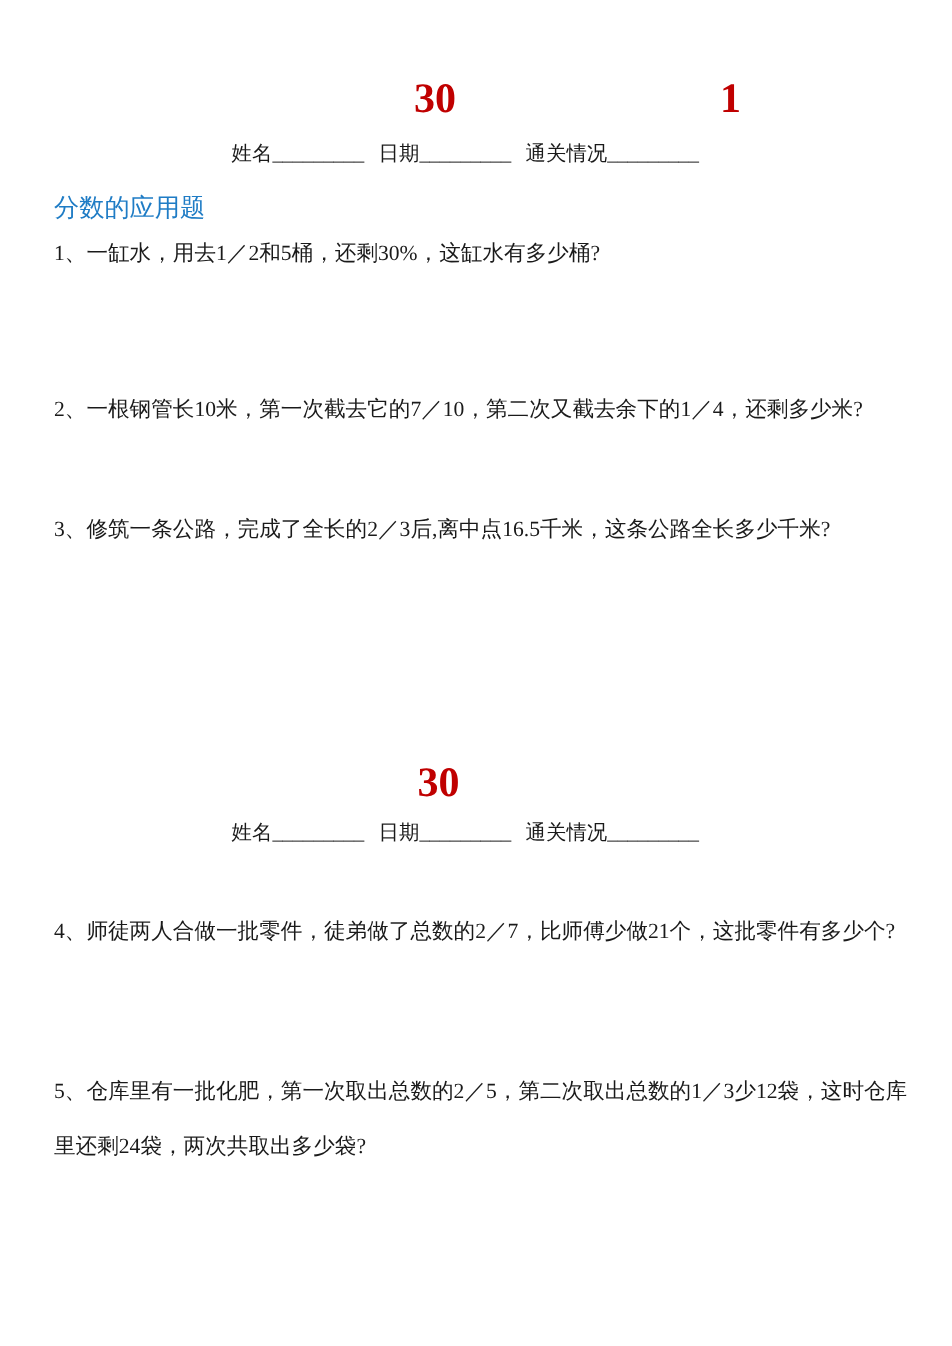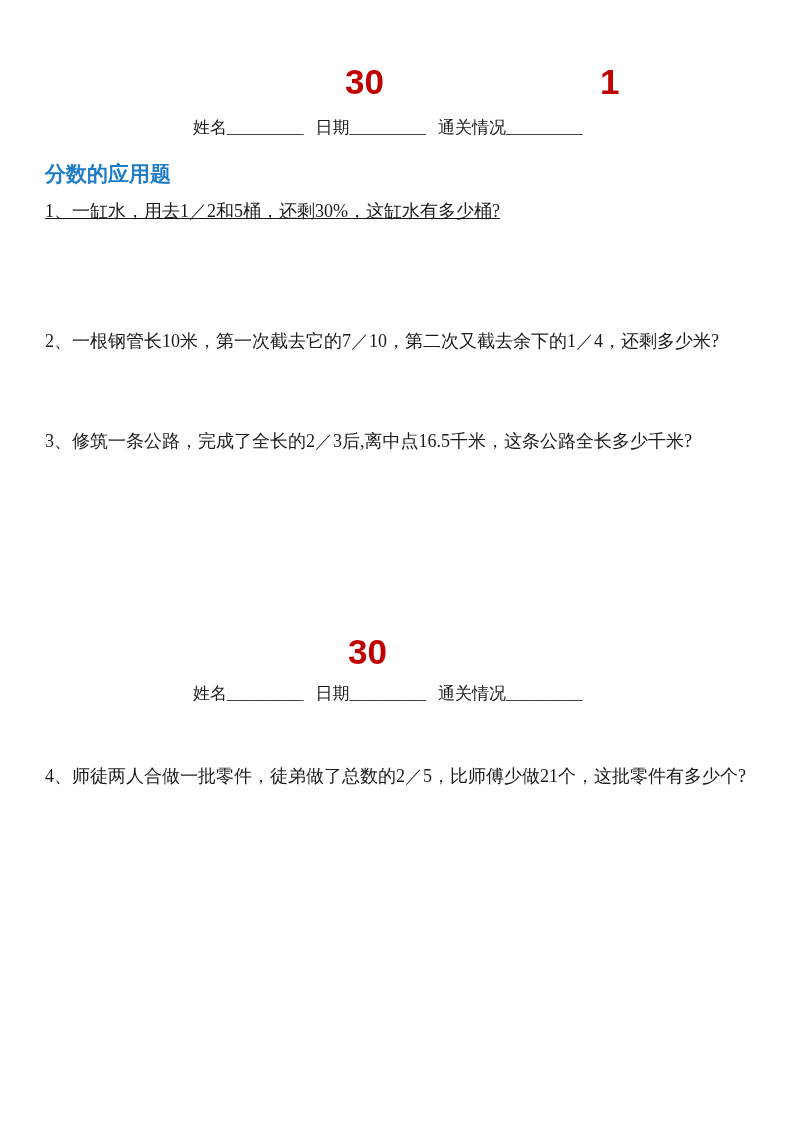--- a/index.html
+++ b/index.html
@@ -13,21 +13,21 @@
     position: relative;
     width: 793px;
     height: 1122px;
     background: #ffffff;
     overflow: hidden;
     font-family: "Liberation Serif", "DejaVu Serif", serif;
     color: var(--text-black);
   }
   .score {
     position: absolute;
-    font-family: Liberation Sans, sans-serif;
+    font-family: Liberation Serif, serif;
     font-weight: 700;
     font-size: 35px;
     line-height: 1;
     color: var(--accent-red);
     text-align: right;
   }
   .score-1 { left: 345px; top: 64px; }
   .page-num { left: 600px; top: 64px; }
   .score-2 { left: 348px; top: 634px; }
   .fields-row {
@@ -39,33 +39,33 @@
     line-height: 1.3;
     white-space: nowrap;
   }
   .fields-row-1 { top: 117px; }
   .fields-row-2 { top: 683px; }
   .section-title {
     position: absolute;
     left: 45px;
     top: 161px;
     font-family: "Liberation Sans", "DejaVu Sans", sans-serif;
-    font-weight: 700;
+    font-weight: 400;
     font-size: 21px;
     line-height: 1.25;
     color: var(--heading-blue);
   }
   .problem {
     position: absolute;
     left: 45px;
     width: 712px;
     font-size: 18px;
     line-height: 1.45;
   }
-  .problem-1 { top: 198px; text-decoration: underline; }
+  .problem-1 { top: 198px; }
   .problem-2 { top: 328px; }
   .problem-3 { top: 428px; }
   .problem-4 { top: 763px; }
   .problem-5 { top: 886px; line-height: 46px; }
 </style>
 </head>
 <body>
 
 <div class="page">
 
@@ -85,15 +85,16 @@
   <div class="problem problem-3">3、修筑一条公路，完成了全长的2／3后,离中点16.5千米，这条公路全长多少千米?</div>
 
   <div class="score score-2">30</div>
 
   <div class="fields-row fields-row-2">
     <span>姓名_________</span>
     <span>日期_________</span>
     <span>通关情况_________</span>
   </div>
 
-  <div class="problem problem-4">4、师徒两人合做一批零件，徒弟做了总数的2／5，比师傅少做21个，这批零件有多少个?</div>
+  <div class="problem problem-4">4、师徒两人合做一批零件，徒弟做了总数的2／7，比师傅少做21个，这批零件有多少个?</div>
+  <div class="problem problem-5">5、仓库里有一批化肥，第一次取出总数的2／5，第二次取出总数的1／3少12袋，这时仓库里还剩24袋，两次共取出多少袋?</div>
 
 </div>
 
 </body></html>

